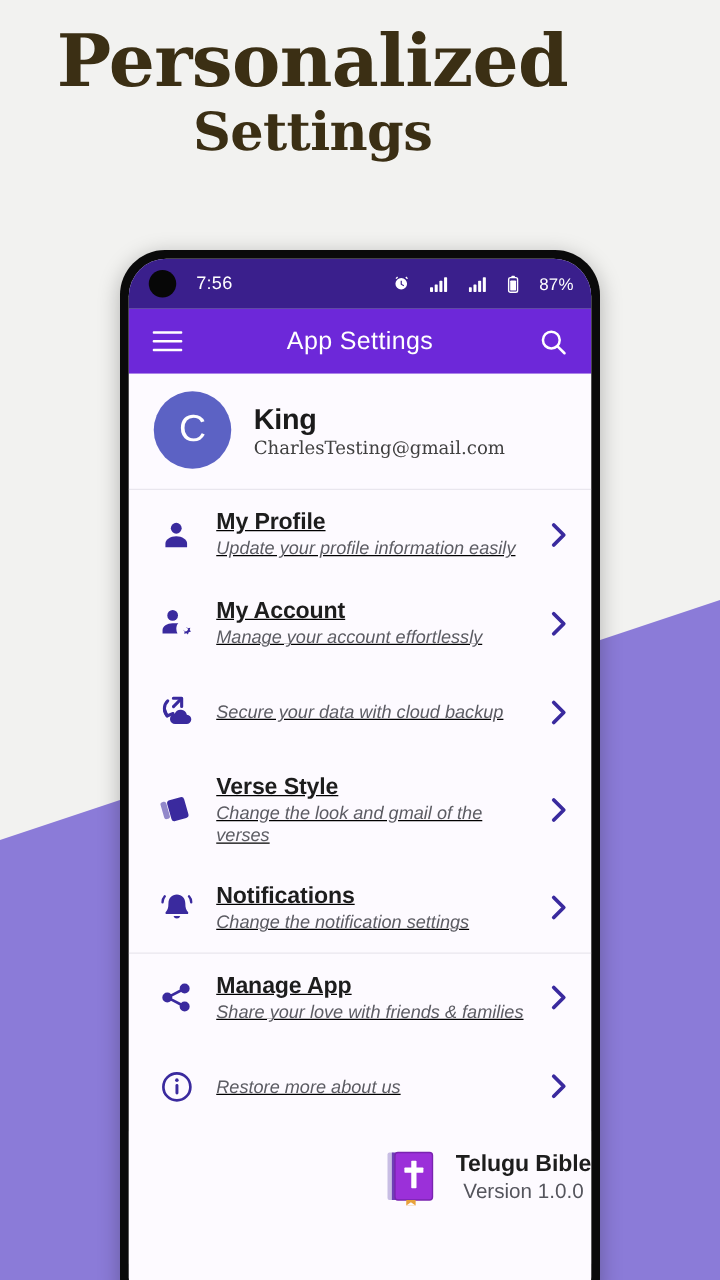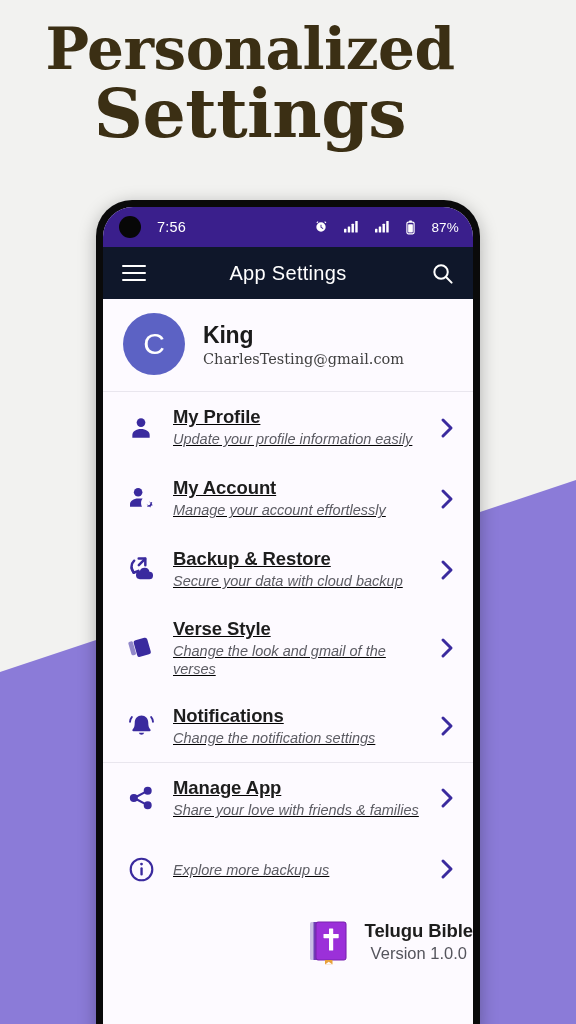--- a/index.html
+++ b/index.html
@@ -36,21 +36,21 @@
   }
   #hero .line {
     font-family: "DejaVu Serif", "Liberation Serif", serif;
     font-weight: 700;
     font-size: 56px;
     line-height: 1.02;
     letter-spacing: -0.5px;
     color: #3b2f14;
   }
   #hero .line.l1 { font-size: 58px; }
-  #hero .line.l2 { font-size: 68px; margin-top: 0; }
+  #hero .line.l2 { font-size: 42px; margin-top: 6px; }
 
   
   #phone {
     position: absolute;
     left: 96px;
     top: 200px;
     width: 384px;
     height: 858px;
     background: #0a0a0a;
     border-radius: 36px;
@@ -88,36 +88,36 @@
   #status-time {
     color: #ffffff;
     font-size: 14.5px;
     font-weight: 500;
     margin-left: 16px;
     letter-spacing: 0.2px;
   }
   #status-right {
     margin-left: auto;
     display: flex;
-    align-items: flex-start;
+    align-items: center;
     gap: 16px;
     color: #ffffff;
   }
   #status-right svg { display: block; }
   #battery-pct {
     color: #ffffff;
     font-size: 13.5px;
     font-weight: 500;
     letter-spacing: 0.2px;
   }
 
   
   #appbar {
     height: 52px;
-    background: #0f172a;
+    background: #6d28d9;
     display: flex;
     align-items: center;
     padding: 0 18px;
     flex: 0 0 auto;
   }
   #appbar .title {
     flex: 1;
     text-align: center;
     color: #ffffff;
     font-size: 20px;
@@ -370,21 +370,20 @@
           <div class="row-icon">
             <svg width="27" height="27" viewBox="0 0 24 24" fill="none">
               <path d="M5.5 4.2a7.6 7.6 0 0 0-.4 10.6" stroke="currentColor" stroke-width="2.2" stroke-linecap="round"></path>
               <polyline points="3.2,10.6 5.0,14.9 9.3,13.2" stroke="currentColor" stroke-width="2.2" stroke-linecap="round" stroke-linejoin="round" fill="none"></polyline>
               <polyline points="9.5,2.3 15.4,2.3 15.4,8.2" stroke="currentColor" stroke-width="2.2" stroke-linecap="round" stroke-linejoin="round" fill="none"></polyline>
               <line x1="15.2" y1="2.6" x2="9.6" y2="8.2" stroke="currentColor" stroke-width="2.2" stroke-linecap="round"></line>
               <path d="M12.6 20.6h6.2a3.3 3.3 0 0 0 .3-6.6 4.5 4.5 0 0 0-8.6-.6 3.6 3.6 0 0 0 .4 7.2z" fill="currentColor"></path>
             </svg>
           </div>
           <div class="row-text">
-            <div class="row-title">Backup &amp; Restore</div>
             <div class="row-sub">Secure your data with cloud backup</div>
           </div>
           <div class="row-chevron">
             <svg width="16" height="24" viewBox="0 0 16 24" fill="none" stroke="currentColor" stroke-width="3" stroke-linecap="round" stroke-linejoin="round">
               <polyline points="4,4 12,12 4,20"></polyline>
             </svg>
           </div>
         </div>
 
         <div class="row">
@@ -452,21 +451,21 @@
 
         <div class="row">
           <div class="row-icon">
             <svg width="27" height="27" viewBox="0 0 24 24" fill="none">
               <circle cx="12" cy="12" r="9.6" stroke="currentColor" stroke-width="1.9"></circle>
               <circle cx="12" cy="7.2" r="1.25" fill="currentColor"></circle>
               <rect x="11" y="10" width="2.1" height="7.4" rx="1" fill="currentColor"></rect>
             </svg>
           </div>
           <div class="row-text">
-            <div class="row-sub">Explore more backup us</div>
+            <div class="row-sub">Restore more about us</div>
           </div>
           <div class="row-chevron">
             <svg width="16" height="24" viewBox="0 0 16 24" fill="none" stroke="currentColor" stroke-width="3" stroke-linecap="round" stroke-linejoin="round">
               <polyline points="4,4 12,12 4,20"></polyline>
             </svg>
           </div>
         </div>
 
       </div>
 

